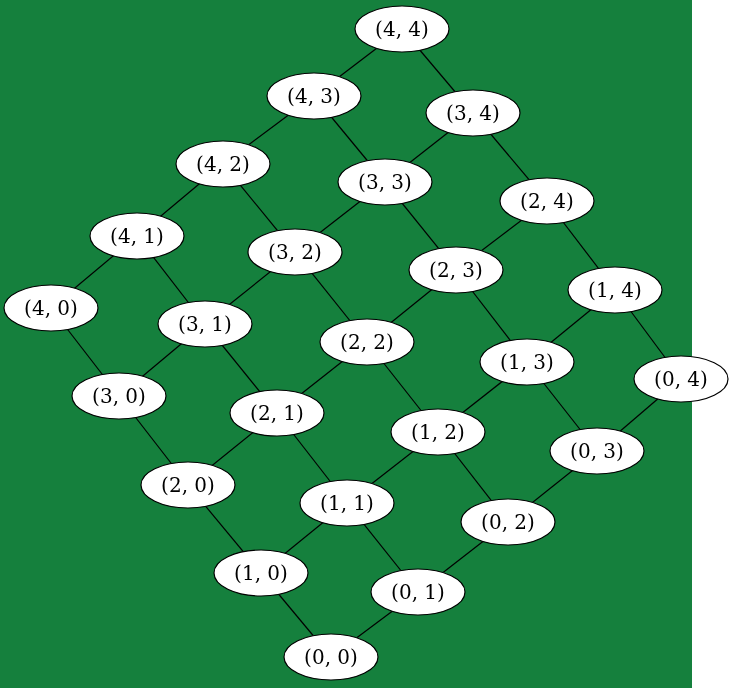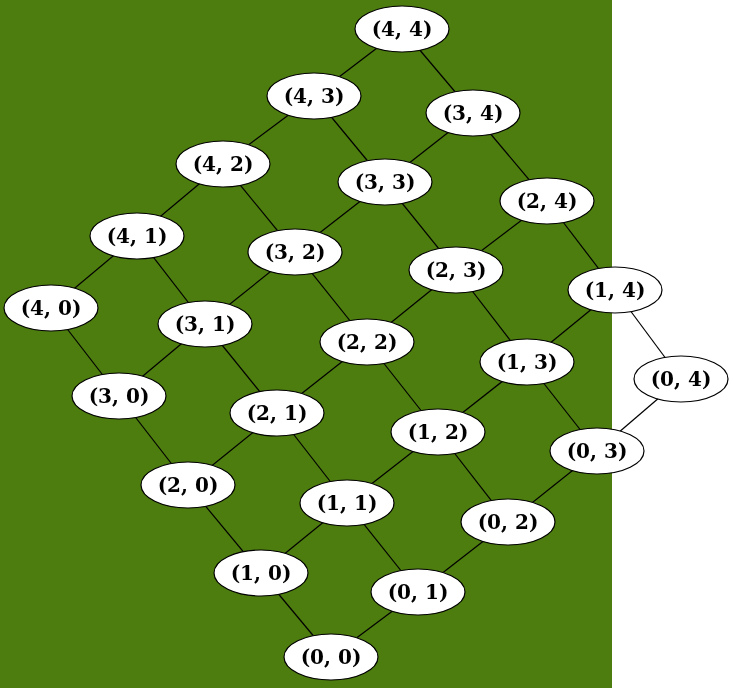--- a/index.html
+++ b/index.html
@@ -5,24 +5,23 @@
   html, body {
     margin: 0;
     padding: 0;
     background: #ffffff;
     width: 733px;
     height: 688px;
     overflow: hidden;
   }
   .canvas-wrap {
     position: relative;
-    width: 612px;
+    width: 692px;
     height: 688px;
-    background: #4d7c0f;
-    font-weight: bold;
+    background: #15803d;
   }
   svg text {
     font-family: "DejaVu Serif", "Liberation Serif", serif;
     font-size: 20px;
   }
 </style>
 </head>
 <body>
 
 <div class="canvas-wrap">

